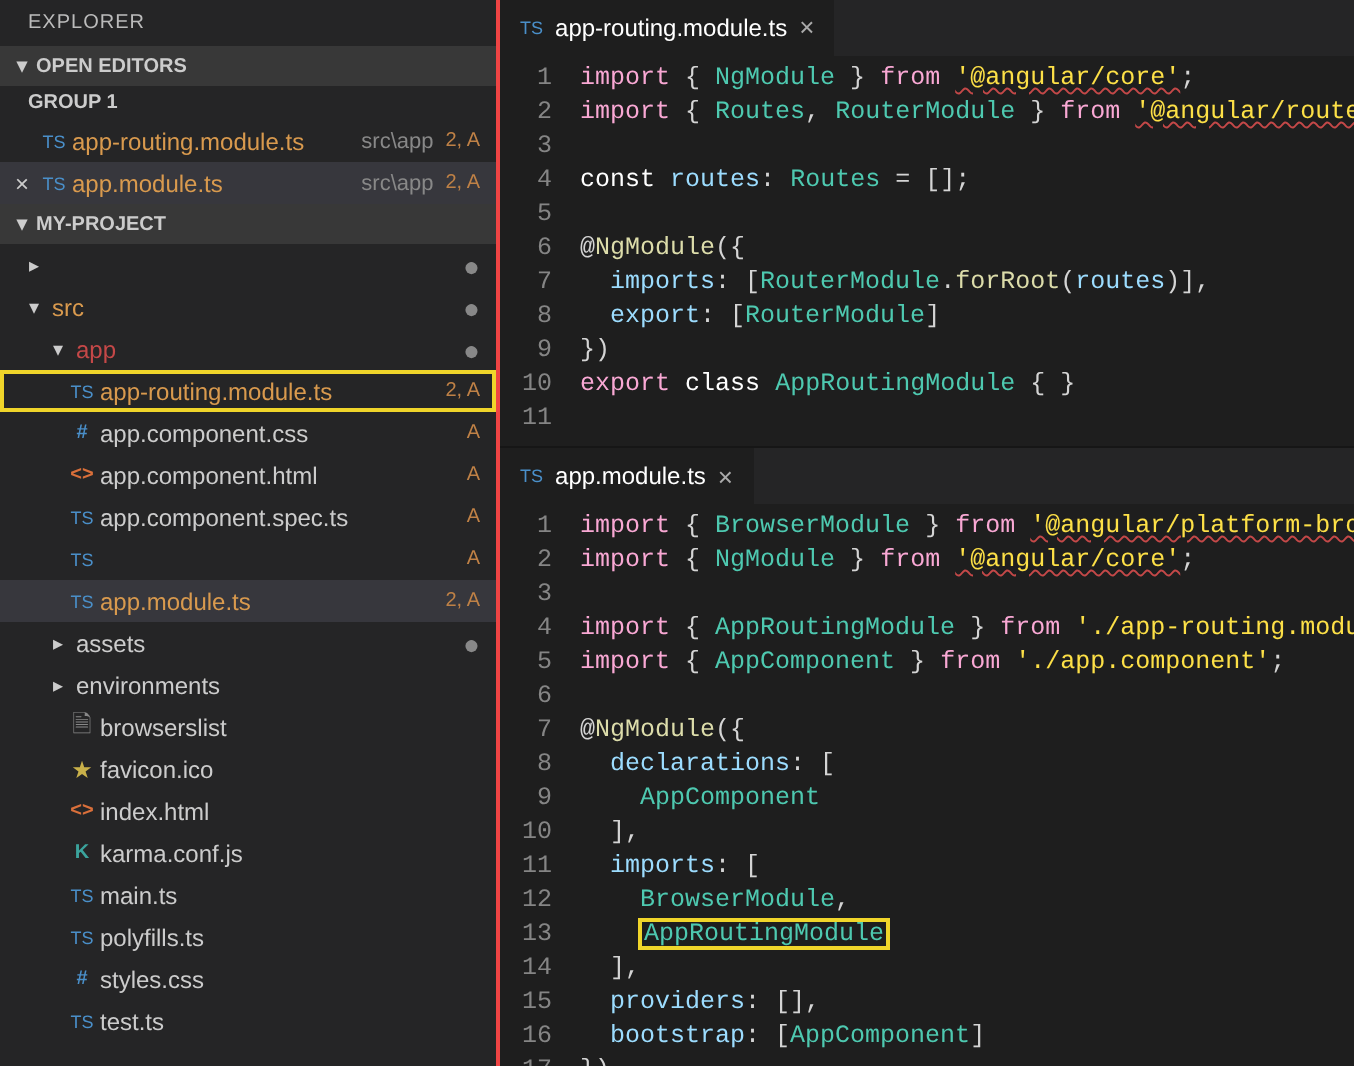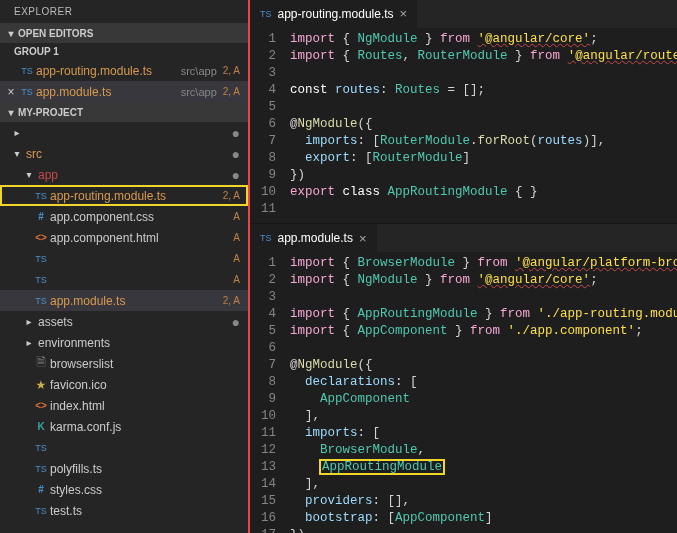--- a/index.html
+++ b/index.html
@@ -190,20 +190,21 @@
       </div>
     <div class="row">
         <span class="indent" style="width:32px"></span>
         <span class="icon html-ico">&lt;&gt;</span>
         <span class="label">app.component.html</span>
         <span class="badge">A</span>
       </div>
     <div class="row">
         <span class="indent" style="width:32px"></span>
         <span class="icon ts-ico">TS</span>
+        <span class="label">app.component.spec.ts</span>
         <span class="badge">A</span>
       </div>
     <div class="row">
         <span class="indent" style="width:32px"></span>
         <span class="icon ts-ico">TS</span>
         <span class="badge">A</span>
       </div>
     <div class="row orange active">
         <span class="indent" style="width:32px"></span>
         <span class="icon ts-ico">TS</span>
@@ -238,20 +239,21 @@
         <span class="label">index.html</span>
       </div>
     <div class="row">
         <span class="indent" style="width:32px"></span>
         <span class="icon" style="color:#3ba39c;font-weight:700;font-size:10px">K</span>
         <span class="label">karma.conf.js</span>
       </div>
     <div class="row">
         <span class="indent" style="width:32px"></span>
         <span class="icon ts-ico">TS</span>
+        <span class="label">main.ts</span>
       </div>
     <div class="row">
         <span class="indent" style="width:32px"></span>
         <span class="icon ts-ico">TS</span>
         <span class="label">polyfills.ts</span>
       </div>
     <div class="row">
         <span class="indent" style="width:32px"></span>
         <span class="icon css-ico">#</span>
         <span class="label">styles.css</span>

